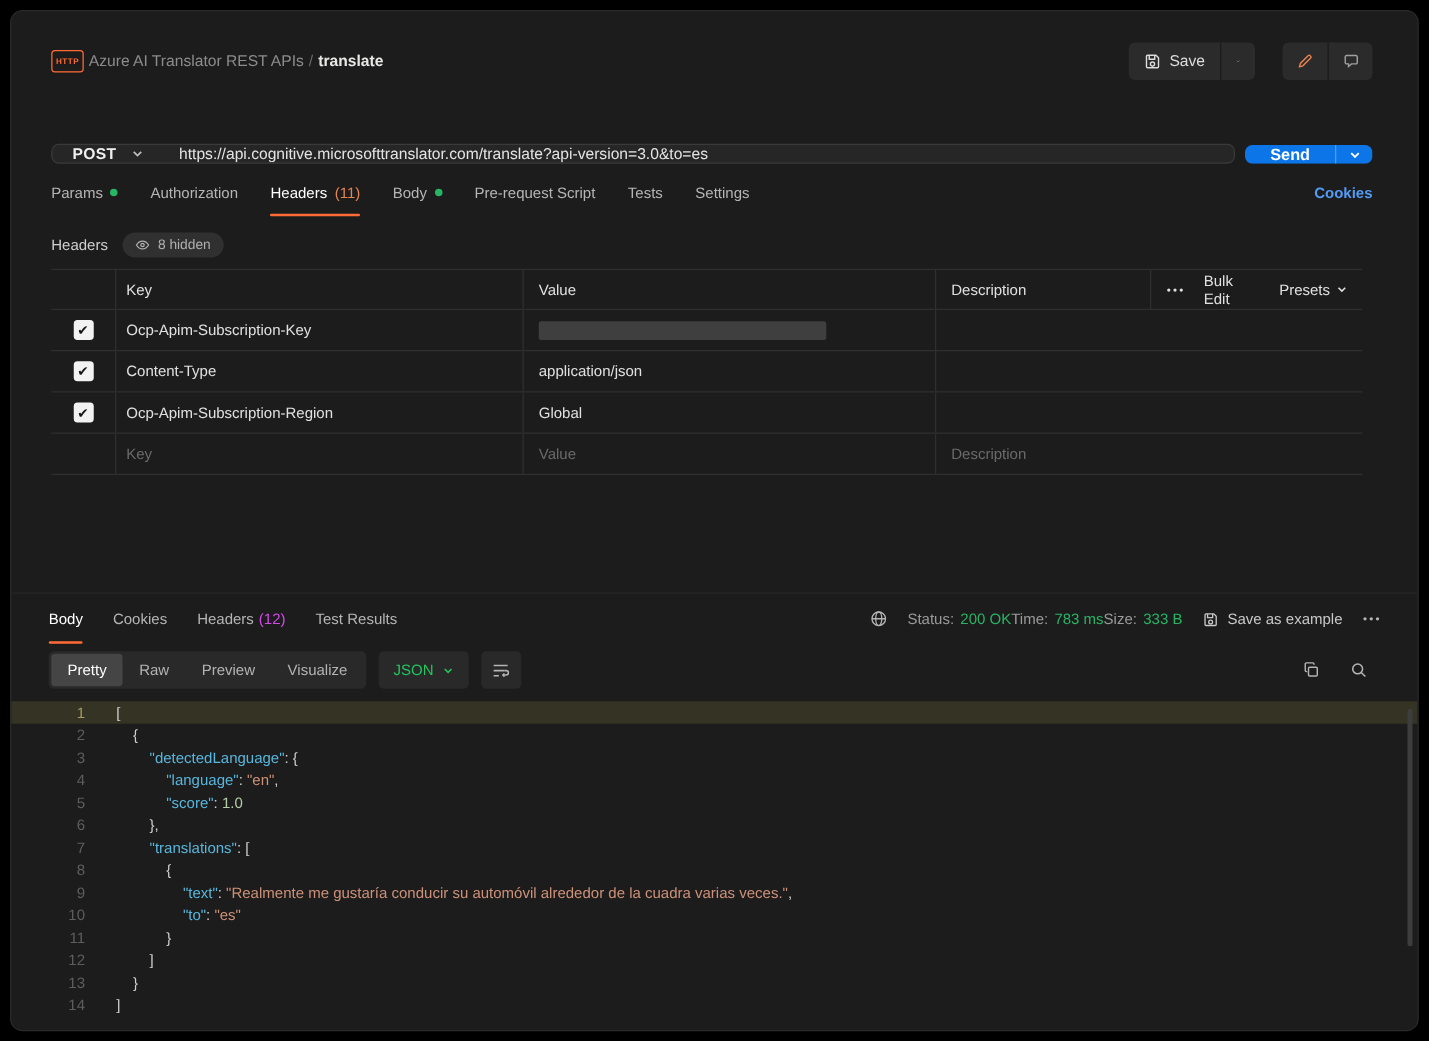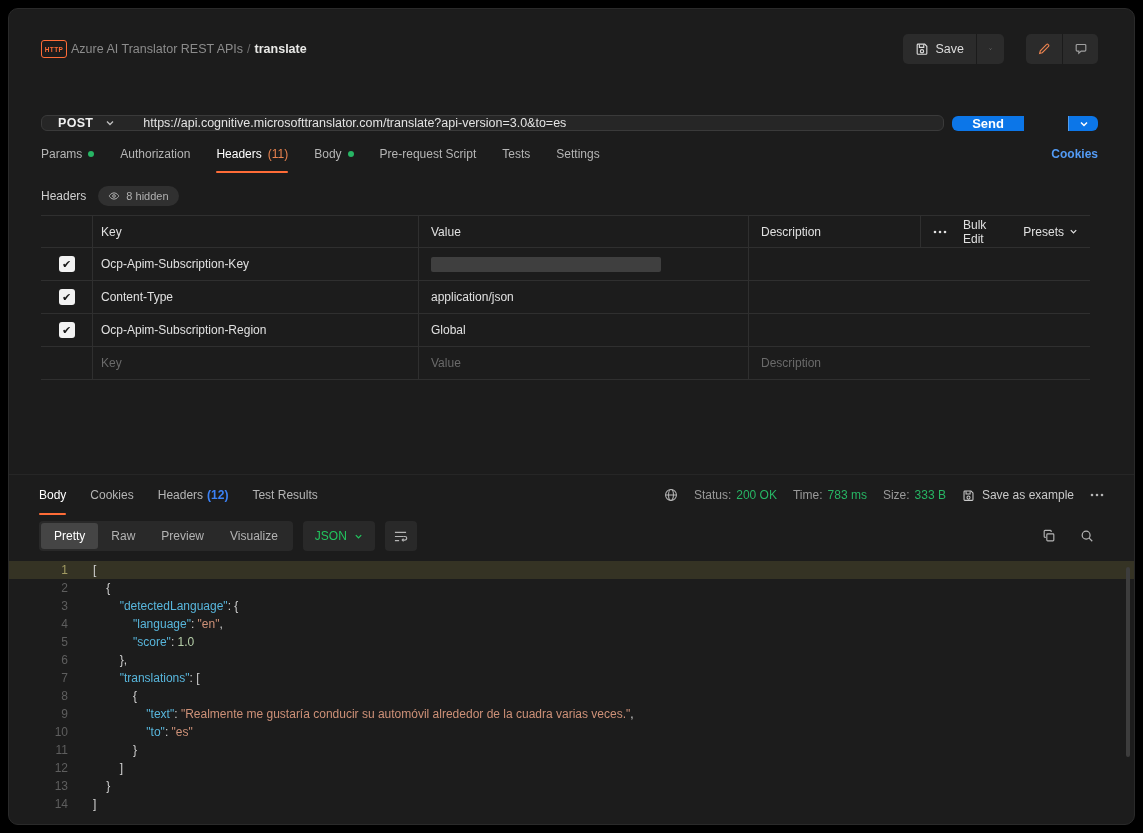--- a/index.html
+++ b/index.html
@@ -31,21 +31,21 @@
   .pencil{color:var(--edit-orange);}
   .comment{color:#a0a0a0;}
   .caret{color:#bdbdbd;}
 
   
   .req-bar{display:flex;margin:14px 36px 0 32px;height:52px;align-items:flex-end;}
   .method-url{flex:1;display:flex;align-items:center;background:var(--surface);border:1px solid #3a3a3a;border-radius:6px;overflow:hidden;}
   .method-btn{display:flex;align-items:center;gap:12px;height:100%;padding:0 16px;background:transparent;border:none;
     color:#efefef;font-size:12.5px;font-weight:700;letter-spacing:.3px;cursor:pointer;}
   .url-text{flex:1;color:#e3e3e3;font-size:12.5px;padding-left:12px;white-space:nowrap;overflow:hidden;cursor:text;}
-  .send{display:flex;margin-left:8px;border-radius:6px;overflow:hidden;gap:44px;}
+  .send{display:flex;margin-left:8px;border-radius:6px;overflow:hidden;}
   .send-main{background:var(--send-blue);border:none;color:#fff;font-weight:700;font-size:13px;padding:0 20px;cursor:pointer;}
   .send-caret{background:var(--send-blue);border:none;border-left:1px solid rgba(255,255,255,.28);width:30px;color:#fff;
     display:flex;align-items:center;justify-content:center;cursor:pointer;}
 
   
   .req-tabs{display:flex;align-items:center;margin:4px 36px 0 32px;height:38px;}
   .rtabs{display:flex;gap:26px;height:100%;}
   .rtab{position:relative;display:flex;align-items:center;gap:6px;font-size:12px;color:#b5b5b5;cursor:pointer;}
   .rtab.active{color:#fff;}
   .rtab.active::after{content:"";position:absolute;left:0;right:0;bottom:0;height:2px;background:var(--accent-orange);border-radius:1px;}
@@ -292,35 +292,35 @@
     <div class="resp-topbar">
       <div class="resp-tabs" id="respTabs">
           <div class="resp-tab active">
             <span>Body</span>
           </div>
           <div class="resp-tab">
             <span>Cookies</span>
           </div>
           <div class="resp-tab">
             <span>Headers</span>
-            <span style="color: #3b82f6; font-weight: bold;">(12)</span>
+            <span style="color: #d946ef;">(12)</span>
           </div>
           <div class="resp-tab">
             <span>Test Results</span>
           </div>
         </div>
       <div class="resp-meta">
         <span>
             <svg width="14" height="14" viewBox="0 0 16 16" fill="none" stroke="currentColor" stroke-width="1.2">
               <circle cx="8" cy="8" r="6.2"></circle>
               <path d="M1.8 8h12.4"></path>
               <ellipse cx="8" cy="8" rx="2.8" ry="6.2"></ellipse>
             </svg>
           </span>
-        <span id="respMeta" style="display:flex;gap:16px;text-align:right;">
+        <span id="respMeta" style="display:flex;gap:0;text-align:right;">
             <span class="meta-item">
               <span class="meta-label">Status:</span>
               <span class="meta-value">200 OK</span>
             </span>
             <span class="meta-item">
               <span class="meta-label">Time:</span>
               <span class="meta-value">783 ms</span>
             </span>
             <span class="meta-item">
               <span class="meta-label">Size:</span>

